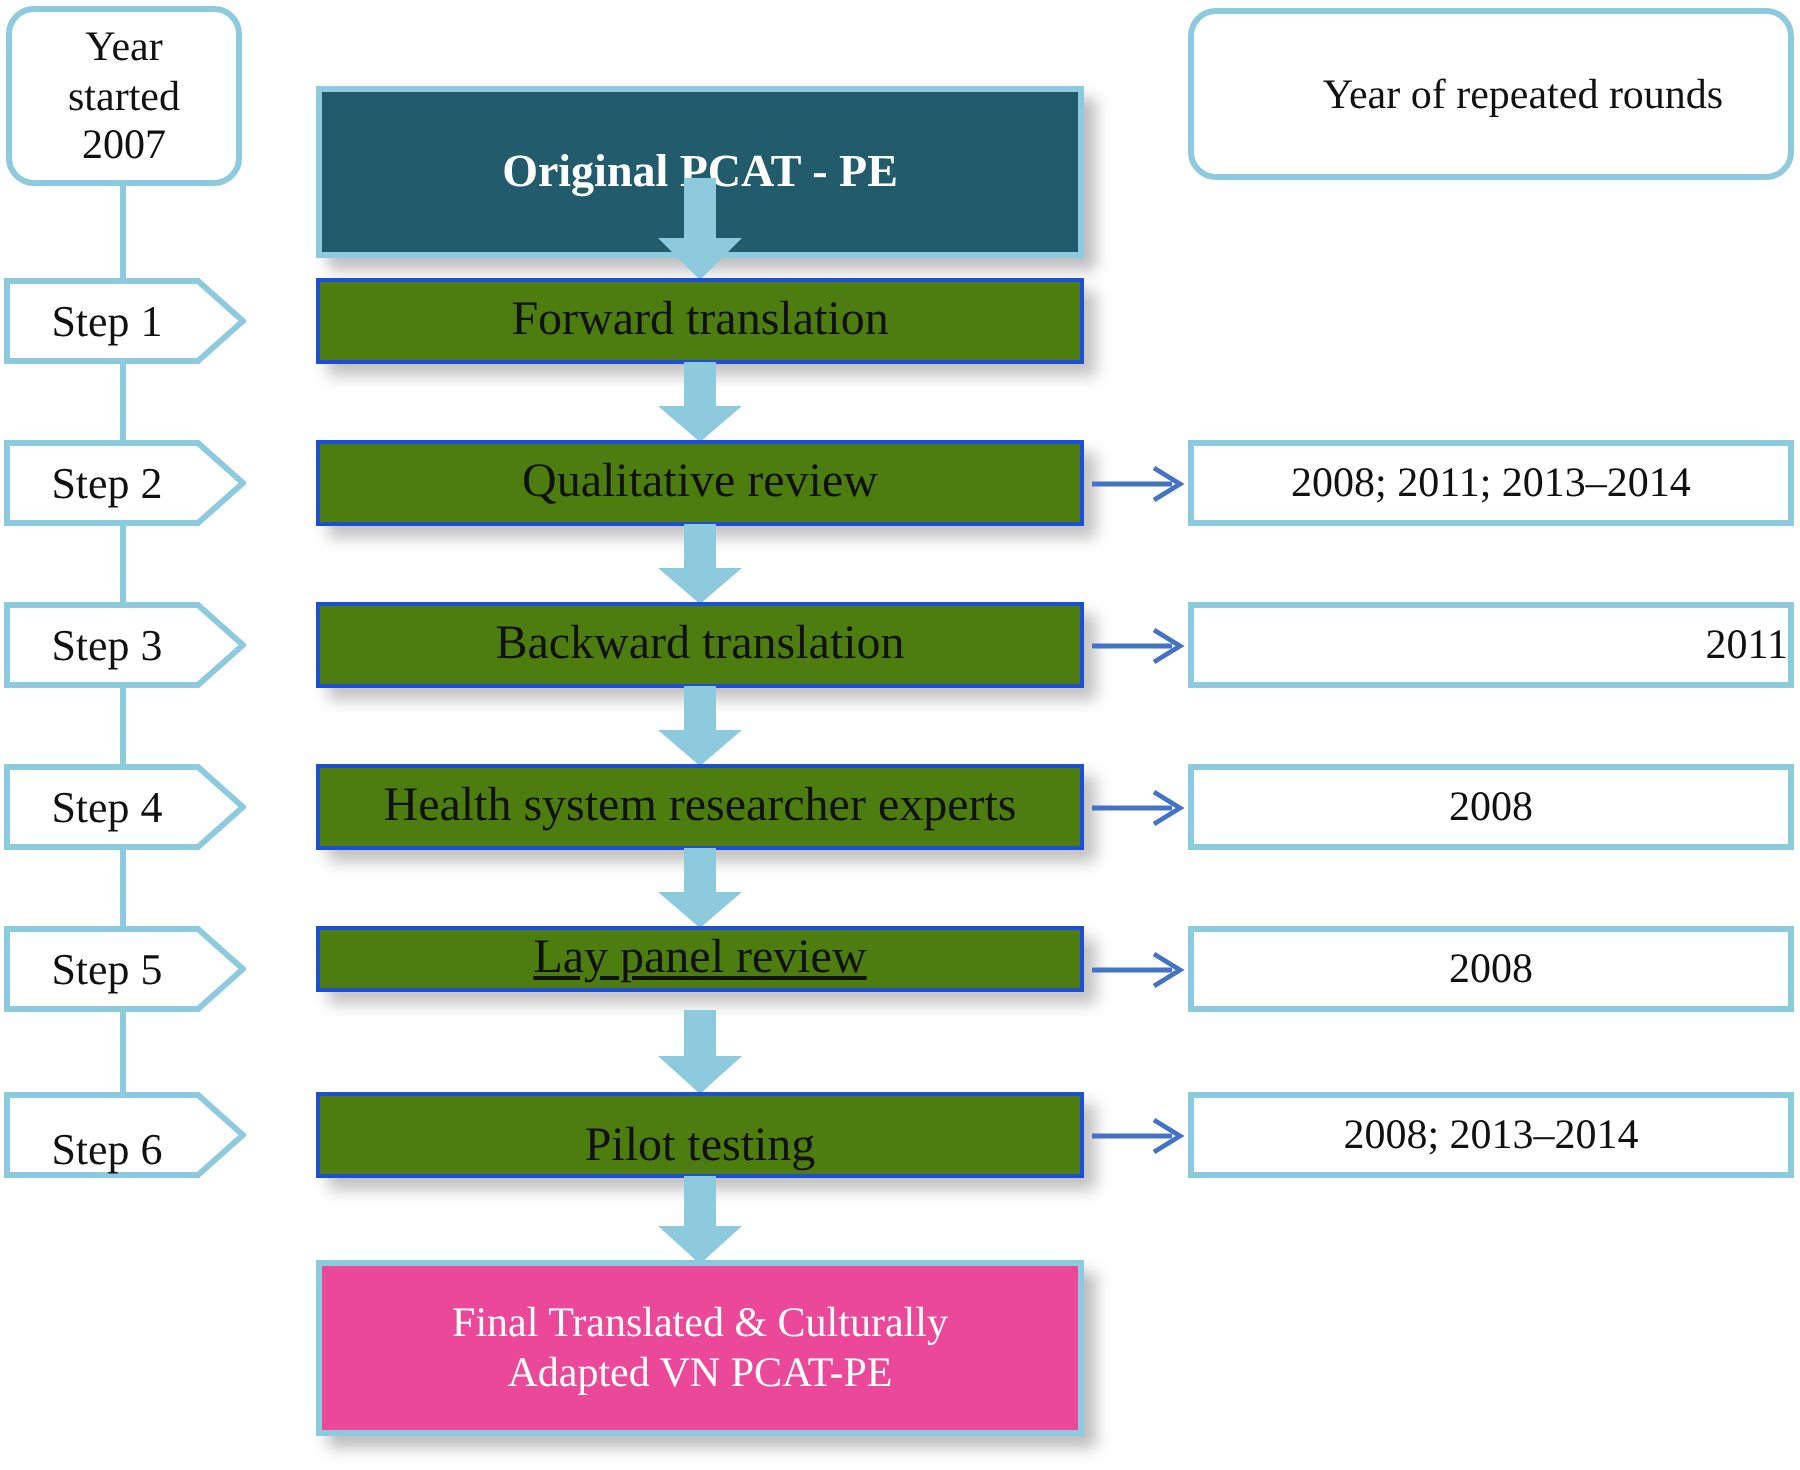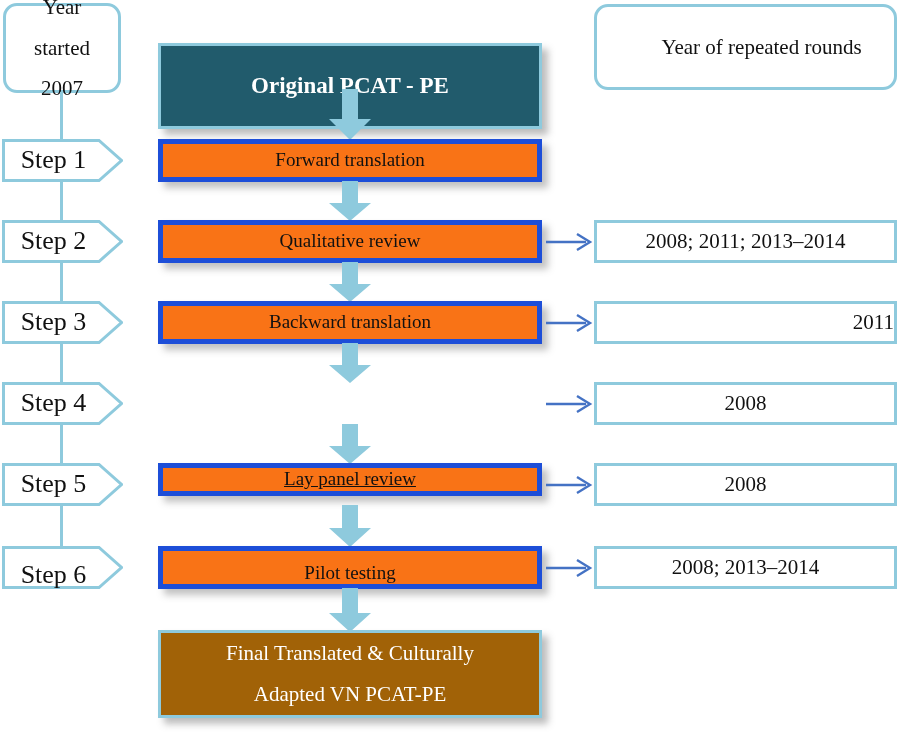--- a/index.html
+++ b/index.html
@@ -20,37 +20,36 @@
 
   
   .node {
     position: absolute;
     box-sizing: border-box;
     display: flex;
     align-items: center;
     justify-content: center;
     text-align: center;
     line-height: 1.18;
-    gap: 16px;
   }
 
   
   .round-box {
     border: 3px solid #8ECADD;
     border-radius: 14px;
     background: #ffffff;
     color: #111111;
     font-size: 21px;
   }
 
   
   .step-pent {
     background: transparent;
     color: #111111;
-    font-size: 26px;
+    font-size: 22px;
     padding-right: 18px;
   }
   .step-pent .pent-shape {
     position: absolute;
     inset: 0;
     pointer-events: none;
   }
   .step-pent .pent-label {
     position: relative;
     z-index: 2;
@@ -66,31 +65,31 @@
   
   .hdr-box {
     background: #215B6C;
     border: 3px solid #8ECADD;
     color: #ffffff;
     font-weight: bold;
     font-size: 23px;
     box-shadow: 6px 6px 7px rgba(90,90,90,0.40);
   }
   .final-box {
-    background: #a16207;
+    background: #ec4899;
     border: 3px solid #8ECADD;
     color: #ffffff;
     font-size: 21px;
     box-shadow: 6px 6px 7px rgba(90,90,90,0.40);
   }
   .proc-box {
-    background: #f97316;
-    border: 5px solid #1d4ed8;
-    color: #111111;
-    font-size: 19px;
+    background: #4d7c0f;
+    border: 2px solid #1d4ed8;
+    color: #111111;
+    font-size: 24px;
     box-shadow: 6px 6px 7px rgba(120,120,120,0.45);
   }
 
   
   .year-box {
     background: #ffffff;
     border: 3px solid #8ECADD;
     color: #111111;
     font-size: 21px;
   }
@@ -191,20 +190,23 @@
   </svg>
 
   <div class="node proc-box" style="left:158px; top:301px; width:384px; height:43px;">
     <span>Backward translation</span>
   </div>
 
   <svg class="v-arrow" style="left:327px; top:343px; width:46px; height:41px;" viewBox="0 0 46 41" preserveAspectRatio="none">
     <polygon points="15,0 31,0 31,22 44,22 23,40 2,22 15,22" fill="#8ECADD"></polygon>
   </svg>
 
+  <div class="node proc-box" style="left:158px; top:382px; width:384px; height:43px;">
+    <span>Health system researcher experts</span>
+  </div>
 
   <svg class="v-arrow" style="left:327px; top:424px; width:46px; height:41px;" viewBox="0 0 46 41" preserveAspectRatio="none">
     <polygon points="15,0 31,0 31,22 44,22 23,40 2,22 15,22" fill="#8ECADD"></polygon>
   </svg>
 
   <div class="node proc-box" style="left:158px; top:463px; width:384px; height:33px;text-decoration:underline;">
     <span>Lay panel review</span>
   </div>
 
   <svg class="v-arrow" style="left:327px; top:505px; width:46px; height:43px;" viewBox="0 0 46 43" preserveAspectRatio="none">

